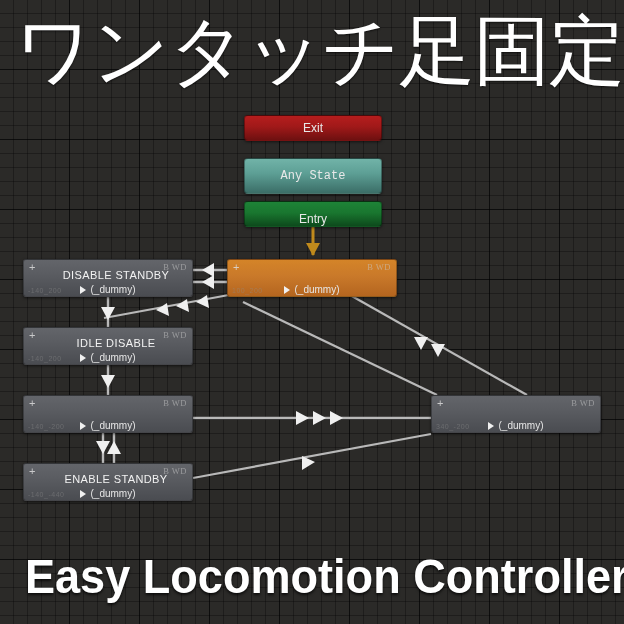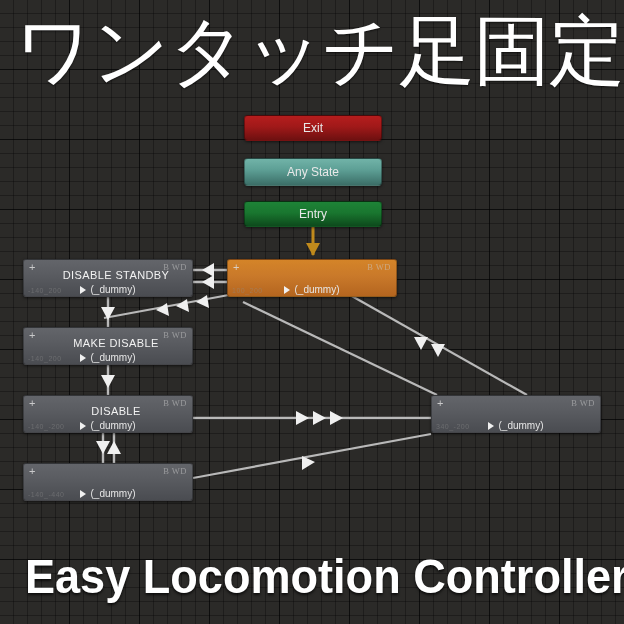--- a/index.html
+++ b/index.html
@@ -65,21 +65,21 @@
     display:flex;align-items:center;justify-content:center;
     color:#e8e8e8;
     font-size:12px;
     box-shadow:0 1px 3px rgba(0,0,0,0.55);
     border:1px solid rgba(0,0,0,0.35);
     box-sizing:border-box;
   }
   .pill-exit{background:linear-gradient(180deg,#b51d1d 0%,#a01919 45%,#6e1010 100%);}
   .pill-any{background:linear-gradient(180deg,#6fae a3 0%,#5c9e94 0%,#5b9d93 40%,#3c6f68 100%);}
   .pill-any{background:linear-gradient(180deg,#71b3a8 0%,#5d9f95 42%,#3b6e67 100%);}
-  .pill-entry{background:linear-gradient(180deg,#1e8337 0%,#19762f 45%,#0d4a1c 100%);}
+  .pill-entry{background:linear-gradient(180deg,#1e8337 0%,#19762f 45%,#0d4a1c 100%);align-items:flex-end;}
 
   
   .node{
     position:absolute;
     border-radius:3px;
     box-sizing:border-box;
     box-shadow:0 1px 3px rgba(0,0,0,0.6);
     border:1px solid rgba(0,0,0,0.30);
     overflow:hidden;
   }
@@ -194,21 +194,21 @@
     <g>
       <line x1="193" y1="478" x2="431" y2="434" stroke="#b9b9b9" stroke-width="2.2"></line>
       <polygon points="302,456 302,470 315,462" fill="#f0f0f0"></polygon>
     </g>
   </svg>
 
   <div class="pill pill-exit" style="left:244px;top:115px;width:138px;height:26px;">
     <span>Exit</span>
   </div>
 
-  <div class="pill pill-any" style="left:244px;top:158px;width:138px;height:28px;">
+  <div class="pill pill-any" style="left:244px;top:158px;width:138px;height:36px;font-family:Liberation Mono, monospace;">
     <span>Any State</span>
   </div>
 
   <div class="pill pill-entry" style="left:244px;top:201px;width:138px;height:26px;">
     <span>Entry</span>
   </div>
 
   <div class="node node-orange" style="left:227px;top:259px;width:170px;height:38px;">
     <span class="plus">+</span>
     <span class="bwd">B WD</span>
@@ -225,40 +225,40 @@
     <span class="nname">DISABLE STANDBY</span>
     <span class="nsub">
       <i class="play"></i><span>(_dummy)</span>
     </span>
   </div>
 
   <div class="node node-gray" style="left:23px;top:327px;width:170px;height:38px;">
     <span class="plus">+</span>
     <span class="bwd">B WD</span>
     <span class="coord">-140_200</span>
-    <span class="nname">MAKE DISABLE</span>
+    <span class="nname">IDLE DISABLE</span>
     <span class="nsub">
       <i class="play"></i><span>(_dummy)</span>
     </span>
   </div>
 
   <div class="node node-gray" style="left:23px;top:395px;width:170px;height:38px;">
     <span class="plus">+</span>
     <span class="bwd">B WD</span>
     <span class="coord">-140_-200</span>
-    <span class="nname">DISABLE</span>
     <span class="nsub">
       <i class="play"></i><span>(_dummy)</span>
     </span>
   </div>
 
   <div class="node node-gray" style="left:23px;top:463px;width:170px;height:38px;">
     <span class="plus">+</span>
     <span class="bwd">B WD</span>
     <span class="coord">-140_-440</span>
+    <span class="nname">ENABLE STANDBY</span>
     <span class="nsub">
       <i class="play"></i><span>(_dummy)</span>
     </span>
   </div>
 
   <div class="node node-gray" style="left:431px;top:395px;width:170px;height:38px;">
     <span class="plus">+</span>
     <span class="bwd">B WD</span>
     <span class="coord">340_-200</span>
     <span class="nsub">

